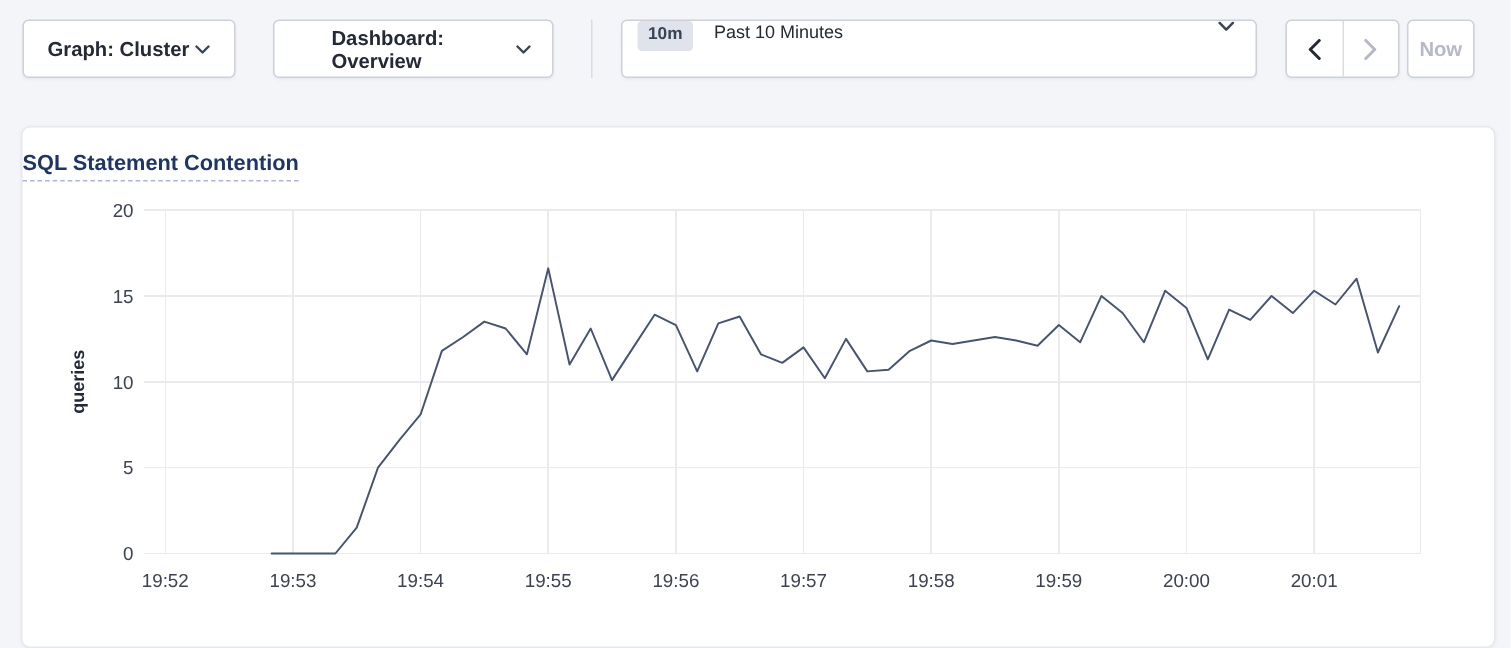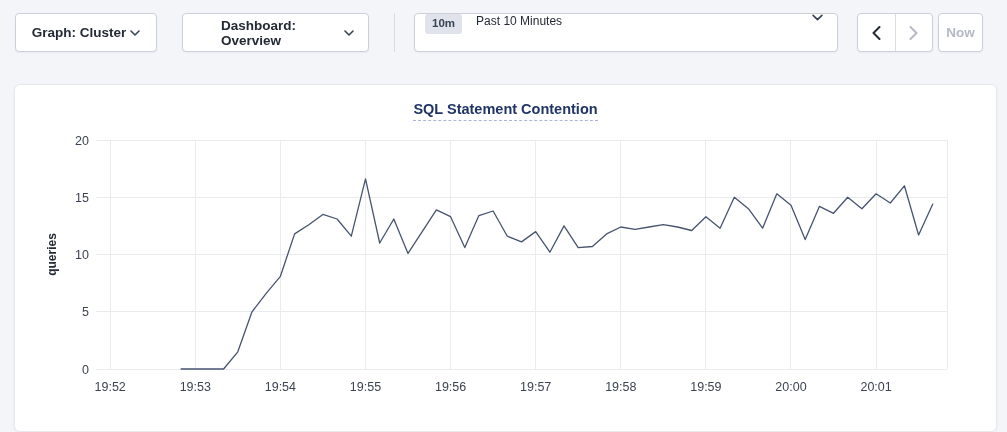--- a/index.html
+++ b/index.html
@@ -42,21 +42,21 @@
     background:transparent;border:none;padding:0;
   }
   .navgroup .navbtn:first-child{border-right:1px solid #d9dce3;}
   #now-btn{left:938px;width:45px;color:#b4b9c5;padding:0;text-align:center;}
   
   .card{
     position:absolute;left:14px;top:84px;width:983px;height:348px;box-sizing:border-box;
     background:#fff;border:1px solid #e6e8ee;border-radius:6px;
     box-shadow:0 1px 3px rgba(60,70,90,.06);
   }
-  .title-row{position:absolute;left:0;top:15px;width:100%;text-align:center;}
+  .title-row{position:absolute;left:0;top:15px;width:100%;}
   .chart-title{
     display:inline-block;font-size:14.5px;font-weight:700;color:#1f3566;
     border-bottom:1px dashed #aab6d3;padding-bottom:3px;cursor:pointer;
   }
   #chart-svg{position:absolute;left:0;top:0;}
   #chart-svg .grid{stroke:#e9ebef;stroke-width:1;shape-rendering:crispEdges;}
   #chart-svg .ytick,#chart-svg .xtick{
     font-family:"Liberation Sans",sans-serif;font-size:12.5px;fill:#3c4352;
   }
   #chart-svg .ylabel{

